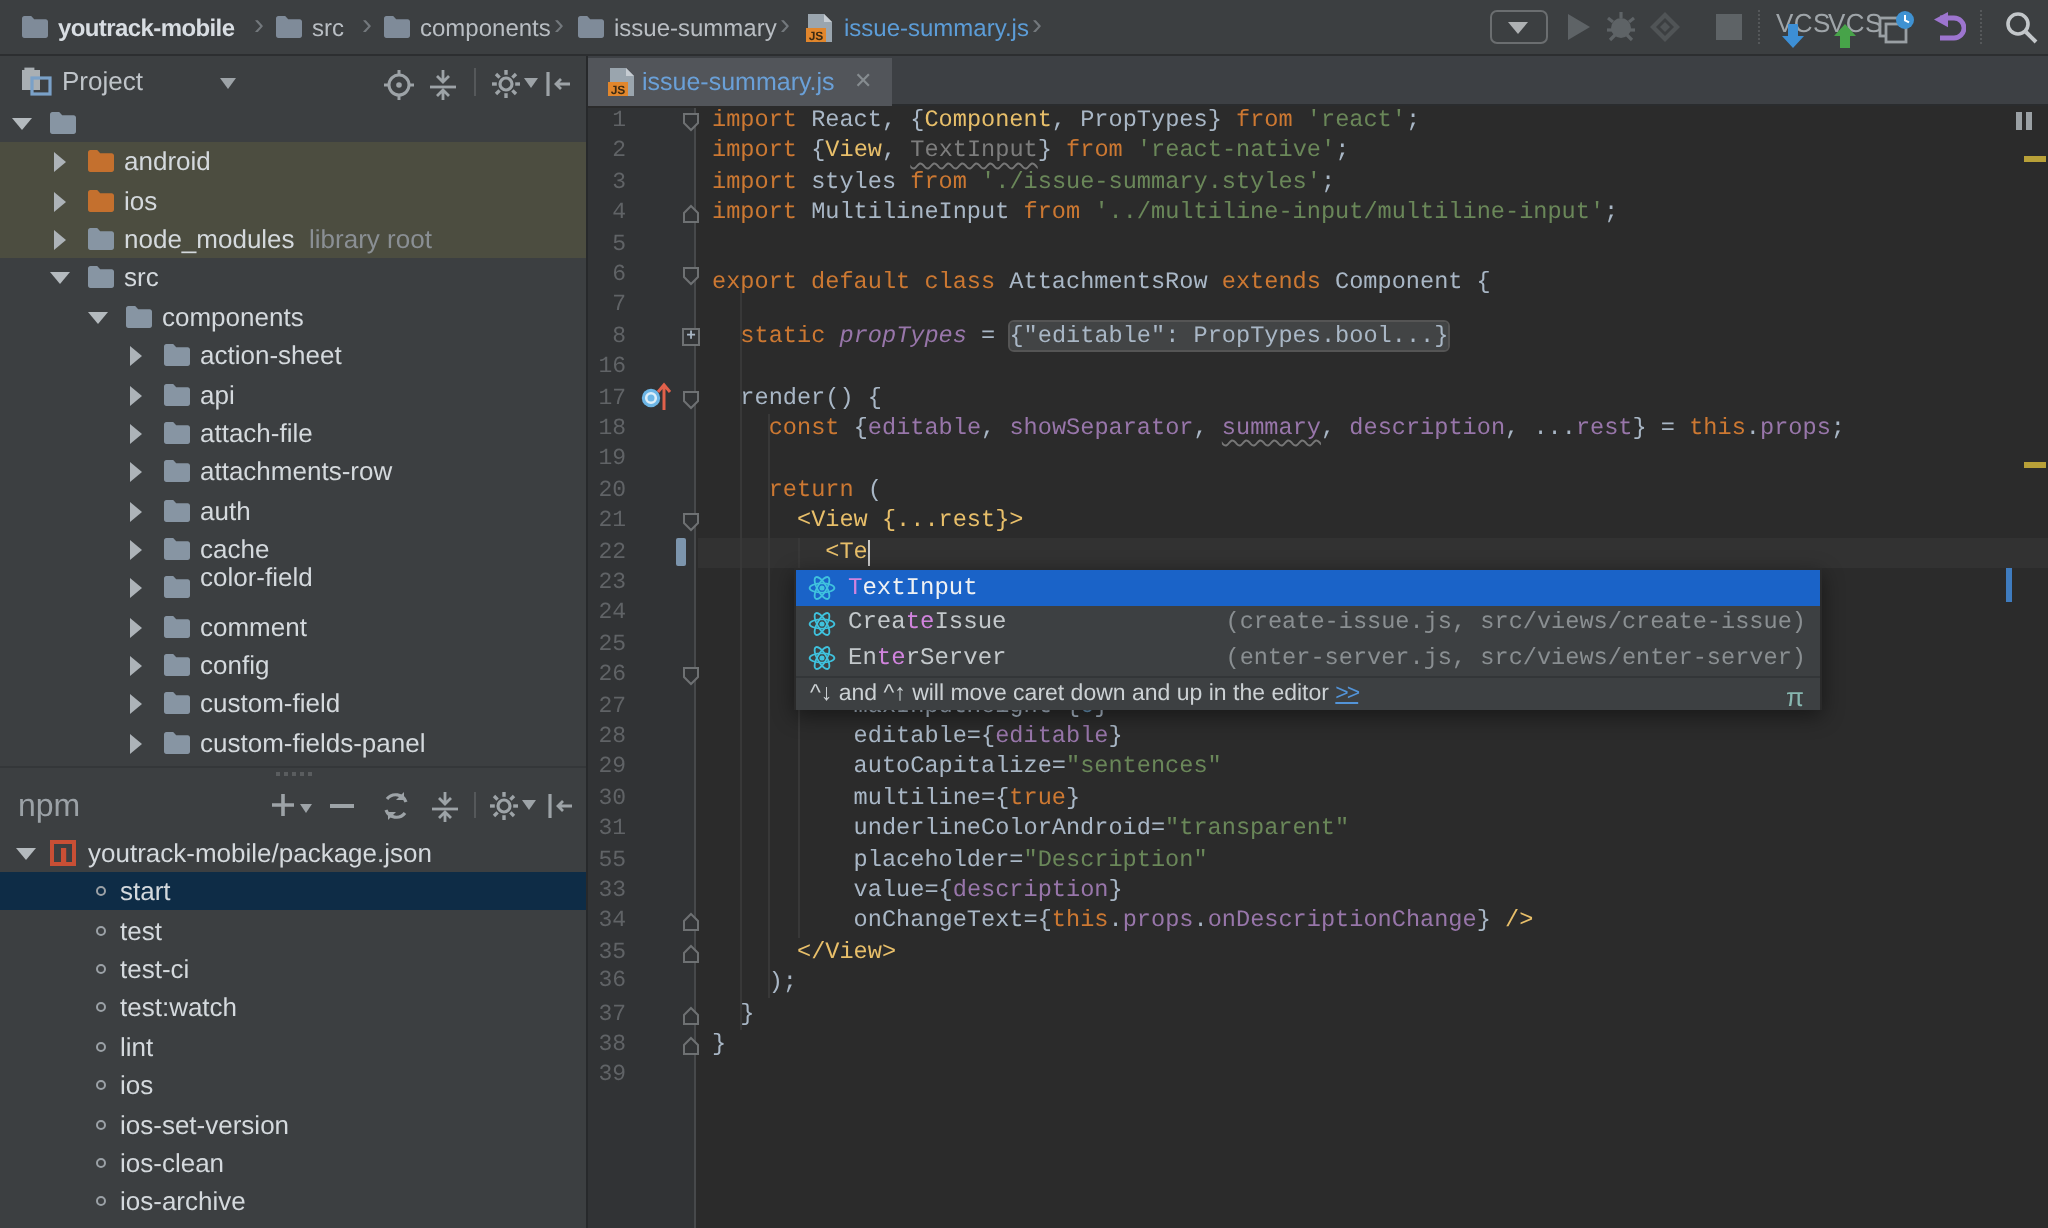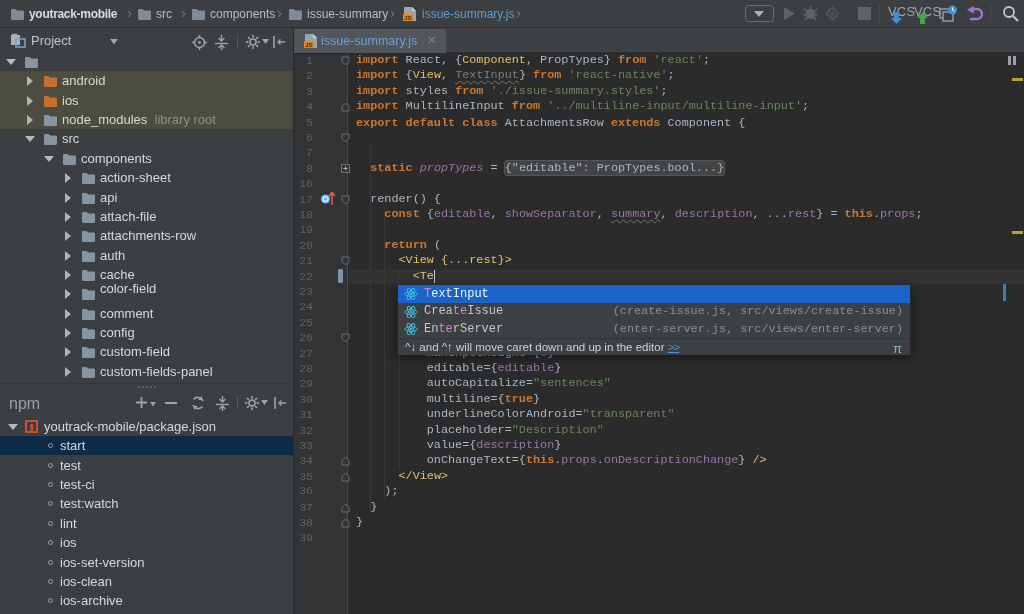--- a/index.html
+++ b/index.html
@@ -26,21 +26,21 @@
 #tab{position:absolute;left:1px;top:1px;width:152px;height:24px;background:#52555a}
 #tab .name{position:absolute;left:27px;top:5px;font-size:12.5px;color:#6aa0d8}
 #tab .x{position:absolute;left:133px;top:5px;font-size:11px;color:#868c90}
 #gutter{position:absolute;left:0;top:26px;width:55px;height:560px;background:#313335;border-right:1px solid #47494b}
 .lnum{position:absolute;left:0;width:20px;text-align:right;font:11.5px "Liberation Mono",monospace;color:#606366;height:15.4px;line-height:15.4px}
 .fm{position:absolute;left:48px}
 .fplus{position:absolute;left:48px;width:9px;height:9px;border:1px solid #6e7173;background:#313335;color:#a9b7c6;font:bold 8px "Liberation Mono",monospace;text-align:center;line-height:8px}
 #caretline{position:absolute;left:56px;top:240.6px;width:675px;height:15.4px;background:#323232}
 #code{position:absolute;left:0;top:0;width:731px;height:586px}
 .cl{position:absolute;left:63px;white-space:pre;font:11.8px "Liberation Mono",monospace;height:15.4px;line-height:15.4px;color:#a9b7c6}
-.kw{color:#cc7832;font-weight:bold}
+.kw{color:#cc7832;font-weight:normal}
 .s{color:#6a8759}
 .d{color:#a9b7c6}
 .c{color:#e8bf6a}
 .p{color:#9876aa}
 .pi{color:#9876aa;font-style:italic}
 .n{color:#6897bb}
 .gu{color:#7d7d7d;text-decoration:underline wavy #777 1px;text-underline-offset:2px}
 .pw{color:#9876aa;text-decoration:underline wavy #777 1px;text-underline-offset:2px}
 .fold{background:#424445;color:#a9b7c6;border-radius:2px;outline:1px solid #555}
 #caret{position:absolute;left:140.9px;top:241.5px;width:1.5px;height:13.5px;background:#c8c8c8}
@@ -371,21 +371,21 @@
 <div class="lnum" style="top:25.0px">1</div>
 <div class="cl" style="top:25.0px"><span class="kw">import</span><span class="d"> React, {</span><span class="c">Component</span><span class="d">, </span><span class="d">PropTypes</span><span class="d">} </span><span class="kw">from</span><span class="d"> </span><span class="s">'react'</span><span class="d">;</span></div>
 <div class="lnum" style="top:40.4px">2</div>
 <div class="cl" style="top:40.4px"><span class="kw">import</span><span class="d"> {</span><span class="c">View</span><span class="d">, </span><span class="gu">TextInput</span><span class="d">} </span><span class="kw">from</span><span class="d"> </span><span class="s">'react-native'</span><span class="d">;</span></div>
 <div class="lnum" style="top:55.8px">3</div>
 <div class="cl" style="top:55.8px"><span class="kw">import</span><span class="d"> styles </span><span class="kw">from</span><span class="d"> </span><span class="s">'./issue-summary.styles'</span><span class="d">;</span></div>
 <div class="lnum" style="top:71.2px">4</div>
 <div class="cl" style="top:71.2px"><span class="kw">import</span><span class="d"> MultilineInput </span><span class="kw">from</span><span class="d"> </span><span class="s">'../multiline-input/multiline-input'</span><span class="d">;</span></div>
 <div class="lnum" style="top:86.6px">5</div>
 <div class="lnum" style="top:102.0px">6</div>
-<div class="cl" style="top:88px"><span class="kw">export default class</span><span class="d"> AttachmentsRow </span><span class="kw">extends</span><span class="d"> Component {</span></div>
+<div class="cl" style="top:106px"><span class="kw">export default class</span><span class="d"> AttachmentsRow </span><span class="kw">extends</span><span class="d"> Component {</span></div>
 <div class="lnum" style="top:117.4px">7</div>
 <div class="lnum" style="top:132.8px">8</div>
 <div class="cl" style="top:132.8px"><span class="d">  </span><span class="kw">static</span><span class="d"> </span><span class="pi">propTypes</span><span class="d"> = </span><span class="fold">{"editable": PropTypes.bool...}</span></div>
 <div class="lnum" style="top:148.2px">16</div>
 <div class="lnum" style="top:163.6px">17</div>
 <div class="cl" style="top:163.6px"><span class="d">  render() {</span></div>
 <div class="lnum" style="top:179.0px">18</div>
 <div class="cl" style="top:179.0px"><span class="d">    </span><span class="kw">const</span><span class="d"> {</span><span class="p">editable</span><span class="d">, </span><span class="p">showSeparator</span><span class="d">, </span><span class="pw">summary</span><span class="d">, </span><span class="p">description</span><span class="d">, ...</span><span class="p">rest</span><span class="d">} = </span><span class="kw">this</span><span class="d">.</span><span class="p">props</span><span class="d">;</span></div>
 <div class="lnum" style="top:194.4px">19</div>
 <div class="lnum" style="top:209.8px">20</div>
@@ -401,21 +401,21 @@
 <div class="lnum" style="top:317.6px">27</div>
 <div class="cl" style="top:317.6px"><span class="d">          maxInputHeight={</span><span class="n">0</span><span class="d">}</span></div>
 <div class="lnum" style="top:333.0px">28</div>
 <div class="cl" style="top:333.0px"><span class="d">          editable={</span><span class="p">editable</span><span class="d">}</span></div>
 <div class="lnum" style="top:348.4px">29</div>
 <div class="cl" style="top:348.4px"><span class="d">          autoCapitalize=</span><span class="s">"sentences"</span></div>
 <div class="lnum" style="top:363.8px">30</div>
 <div class="cl" style="top:363.8px"><span class="d">          multiline={</span><span class="kw">true</span><span class="d">}</span></div>
 <div class="lnum" style="top:379.2px">31</div>
 <div class="cl" style="top:379.2px"><span class="d">          underlineColorAndroid=</span><span class="s">"transparent"</span></div>
-<div class="lnum" style="top:394.6px">32</div>
+<div class="lnum" style="top:394.6px">55</div>
 <div class="cl" style="top:394.6px"><span class="d">          placeholder=</span><span class="s">"Description"</span></div>
 <div class="lnum" style="top:410.0px">33</div>
 <div class="cl" style="top:410.0px"><span class="d">          value={</span><span class="p">description</span><span class="d">}</span></div>
 <div class="lnum" style="top:425.4px">34</div>
 <div class="cl" style="top:425.4px"><span class="d">          onChangeText={</span><span class="kw">this</span><span class="d">.</span><span class="p">props</span><span class="d">.</span><span class="p">onDescriptionChange</span><span class="d">} </span><span class="c">/&gt;</span></div>
 <div class="lnum" style="top:440.8px">35</div>
 <div class="cl" style="top:440.8px"><span class="d">      </span><span class="c">&lt;/View&gt;</span></div>
 <div class="lnum" style="top:455px">36</div>
 <div class="cl" style="top:456.2px"><span class="d">    );</span></div>
 <div class="lnum" style="top:471.6px">37</div>

